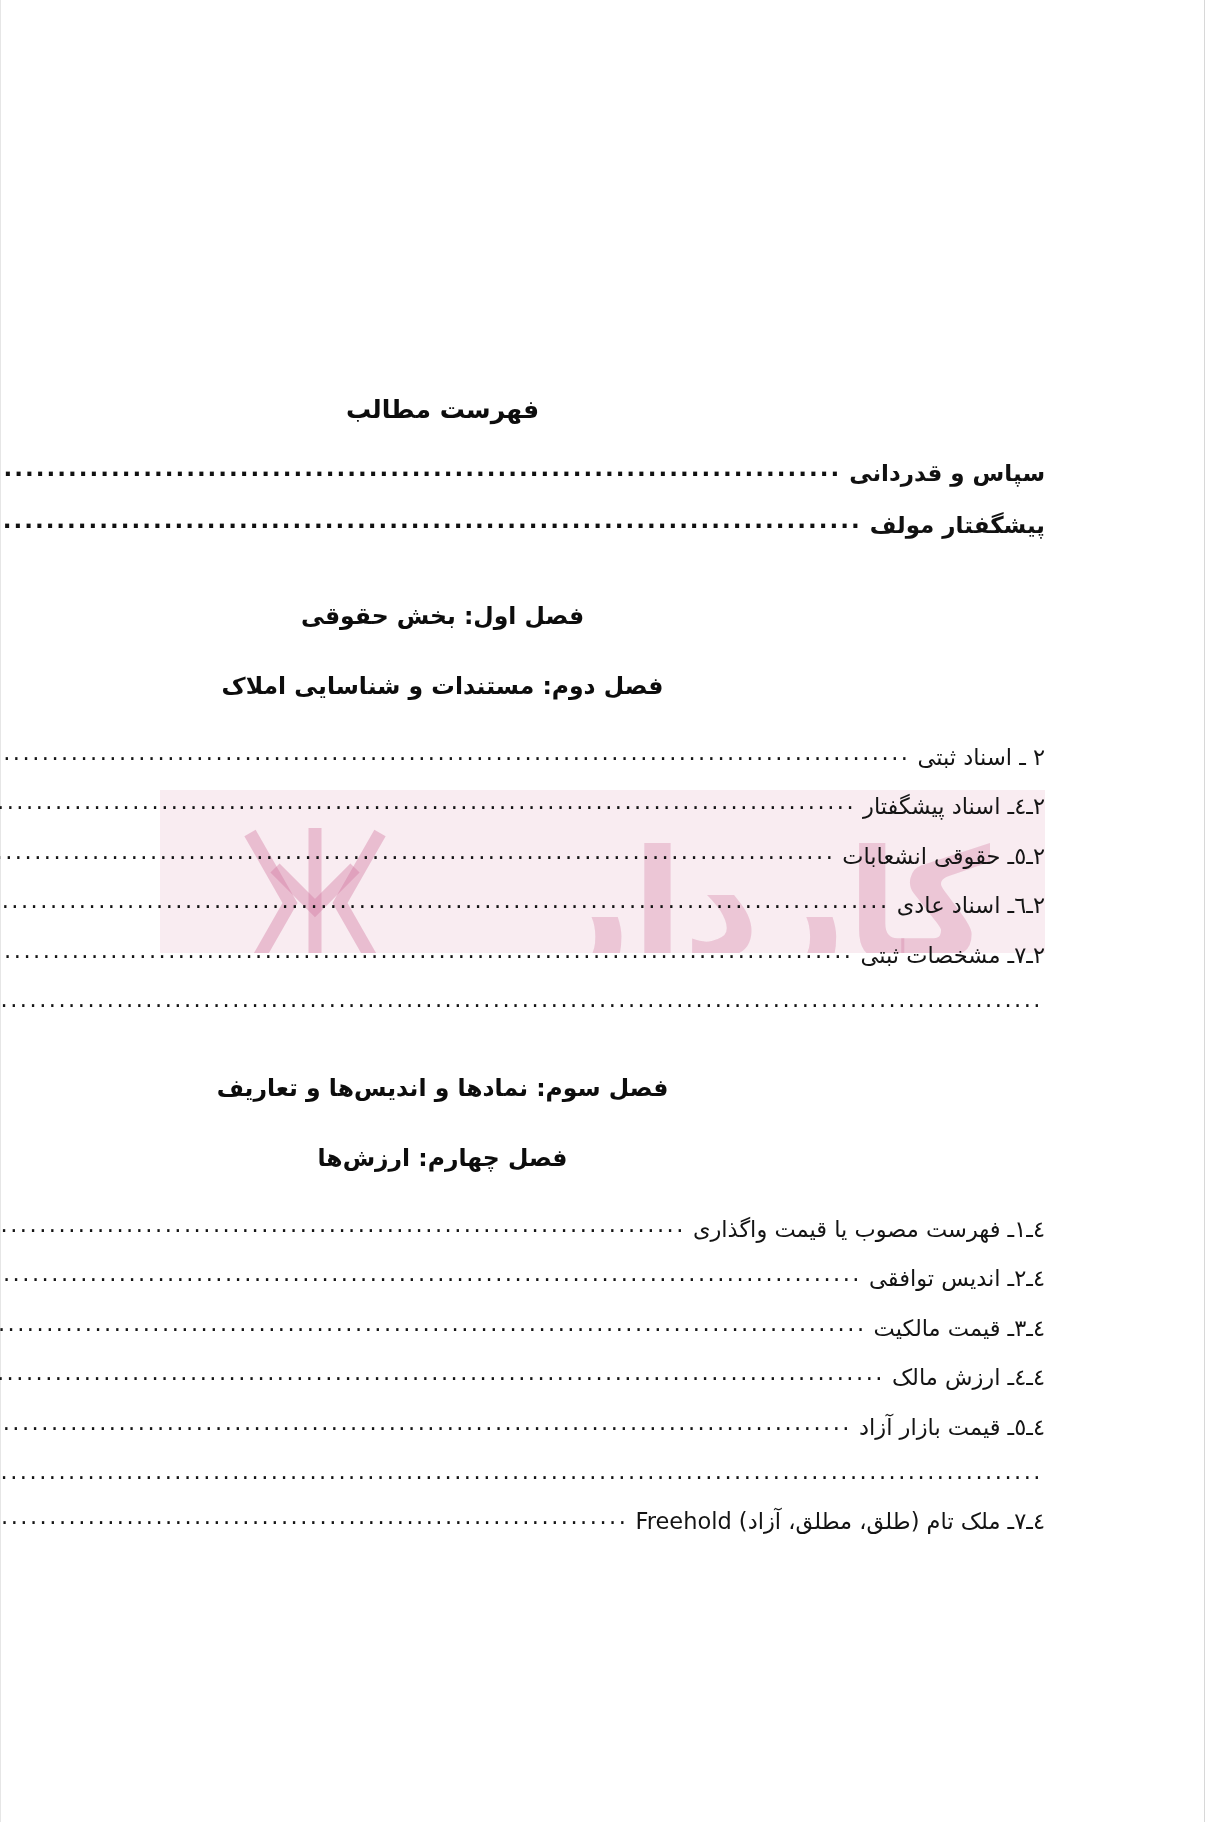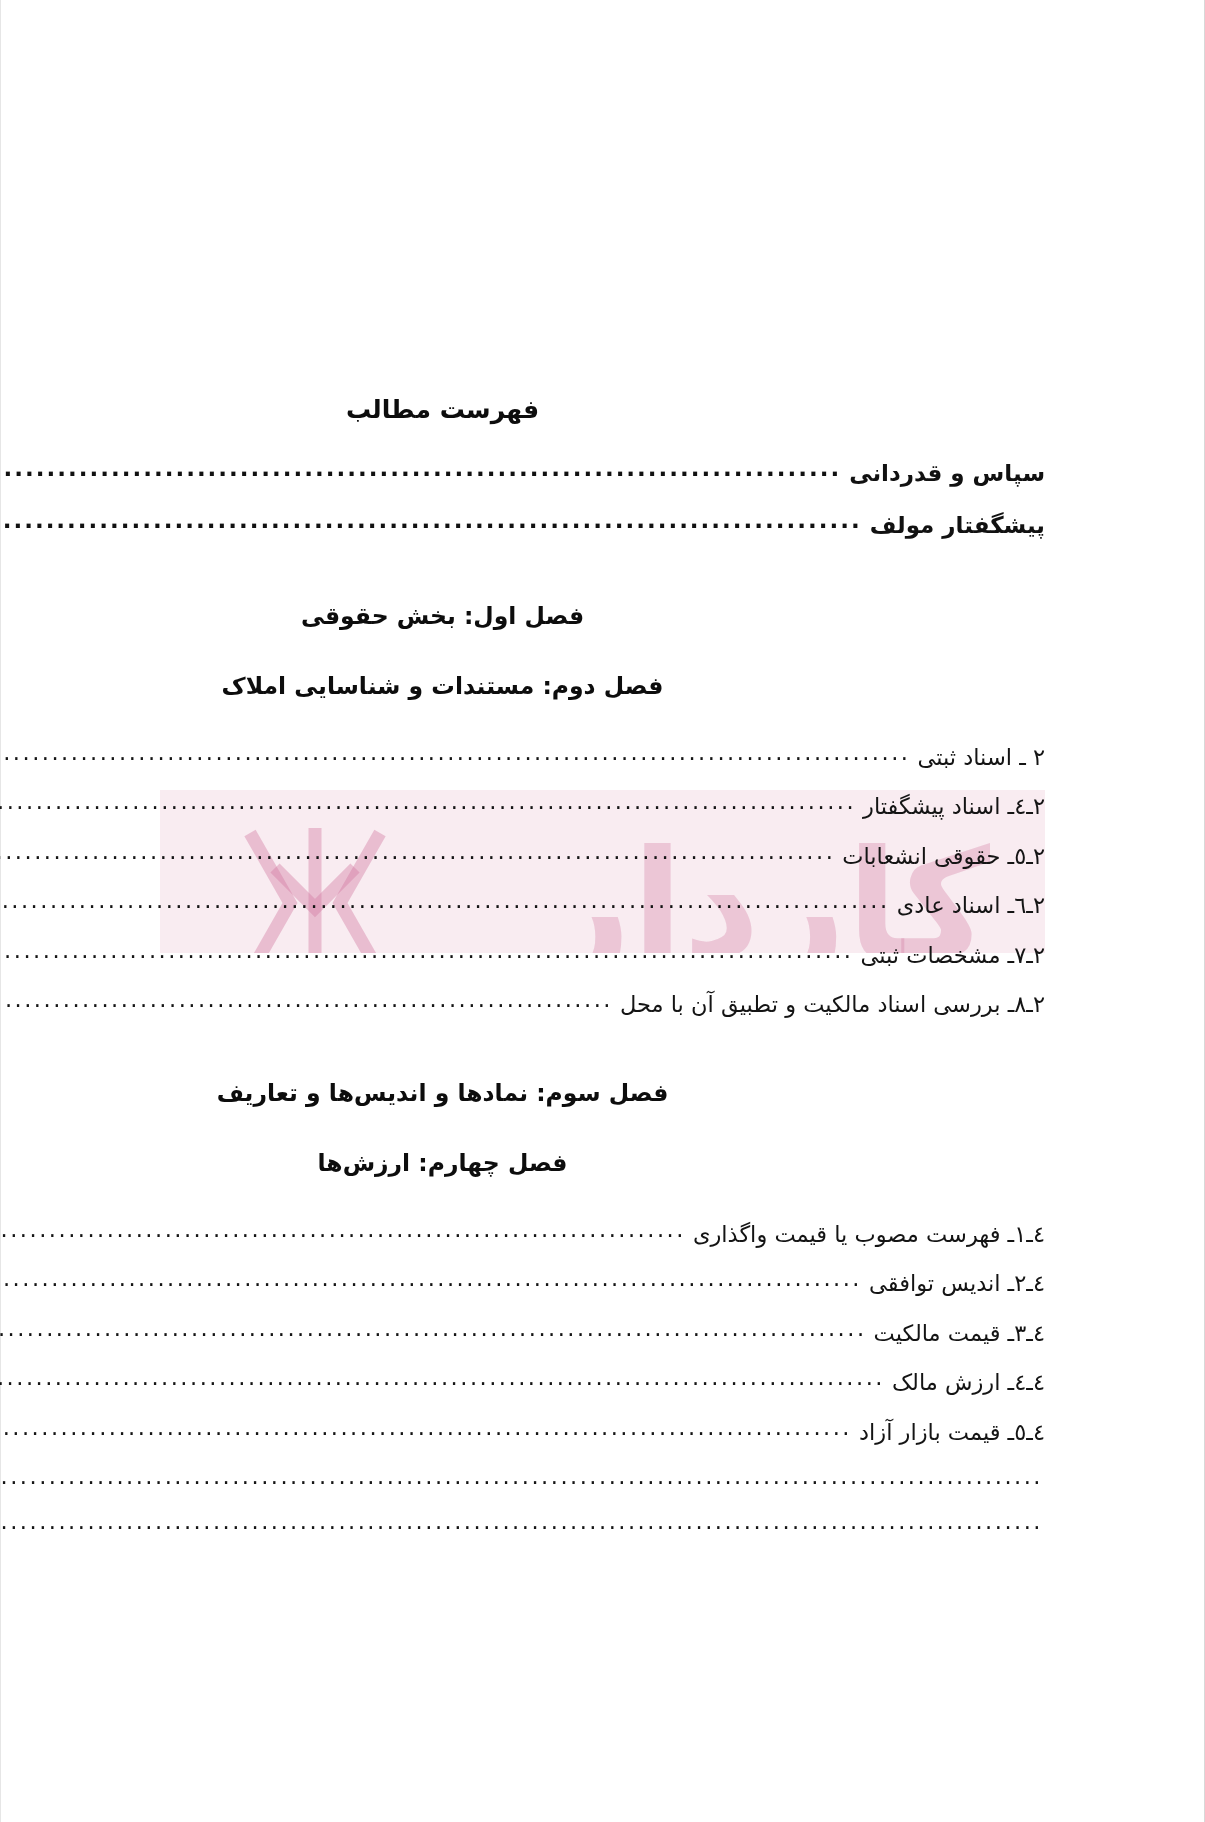--- a/index.html
+++ b/index.html
@@ -220,21 +220,20 @@
         <span class="etext">٢ـ٦ـ اسناد عادی</span>
         <span class="eleader"></span>
 
       </div>
       <div class="entry">
         <span class="etext">٢ـ٧ـ مشخصات ثبتی</span>
         <span class="eleader"></span>
 
       </div>
       <div class="entry">
-        <span class="etext">٢ـ٨ـ بررسی اسناد مالکیت و تطبیق آن با محل</span>
         <span class="eleader"></span>
 
       </div>
     </div>
 
     <div class="gap-before-head"></div>
     <div class="section-head">فصل سوم: نمادها و اندیس‌ها و تعاریف</div>
     <div class="gap-after-head"></div>
 
     <div class="section-head">فصل چهارم: ارزش‌ها</div>
@@ -264,19 +263,20 @@
       <div class="entry">
         <span class="etext">٤ـ٥ـ قیمت بازار آزاد</span>
         <span class="eleader"></span>
 
       </div>
       <div class="entry">
         <span class="eleader"></span>
 
       </div>
       <div class="entry">
+        <span class="etext">٤ـ٧ـ ملک تام (طلق، مطلق، آزاد) Freehold</span>
         <span class="eleader"></span>
 
       </div>
     </div>
 
   </div>
 </div>
 
 </body></html>

